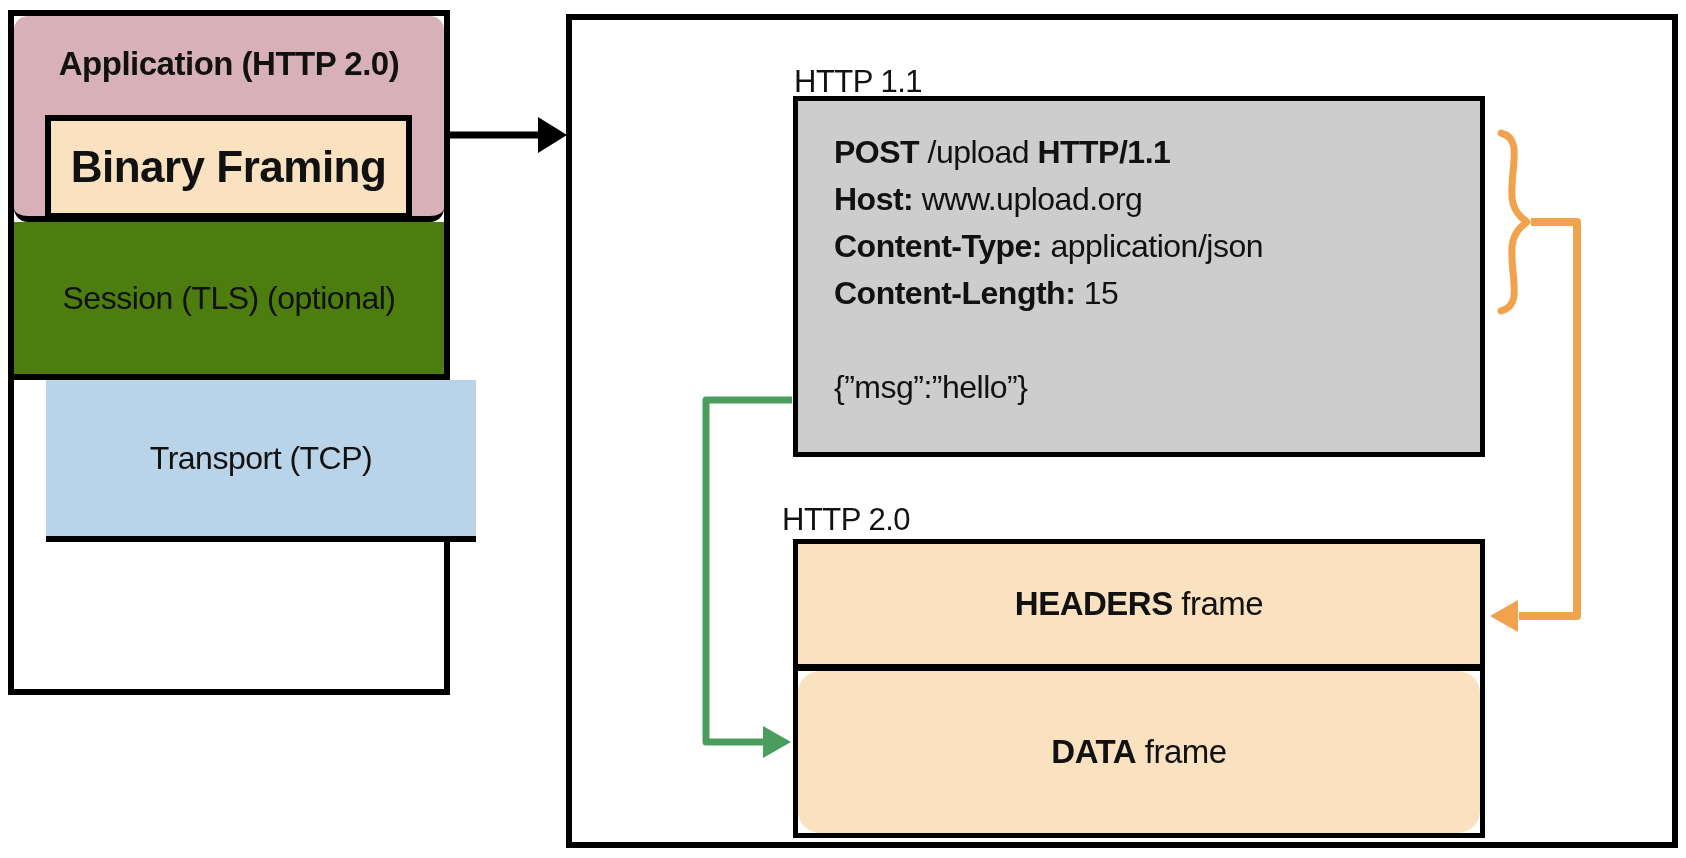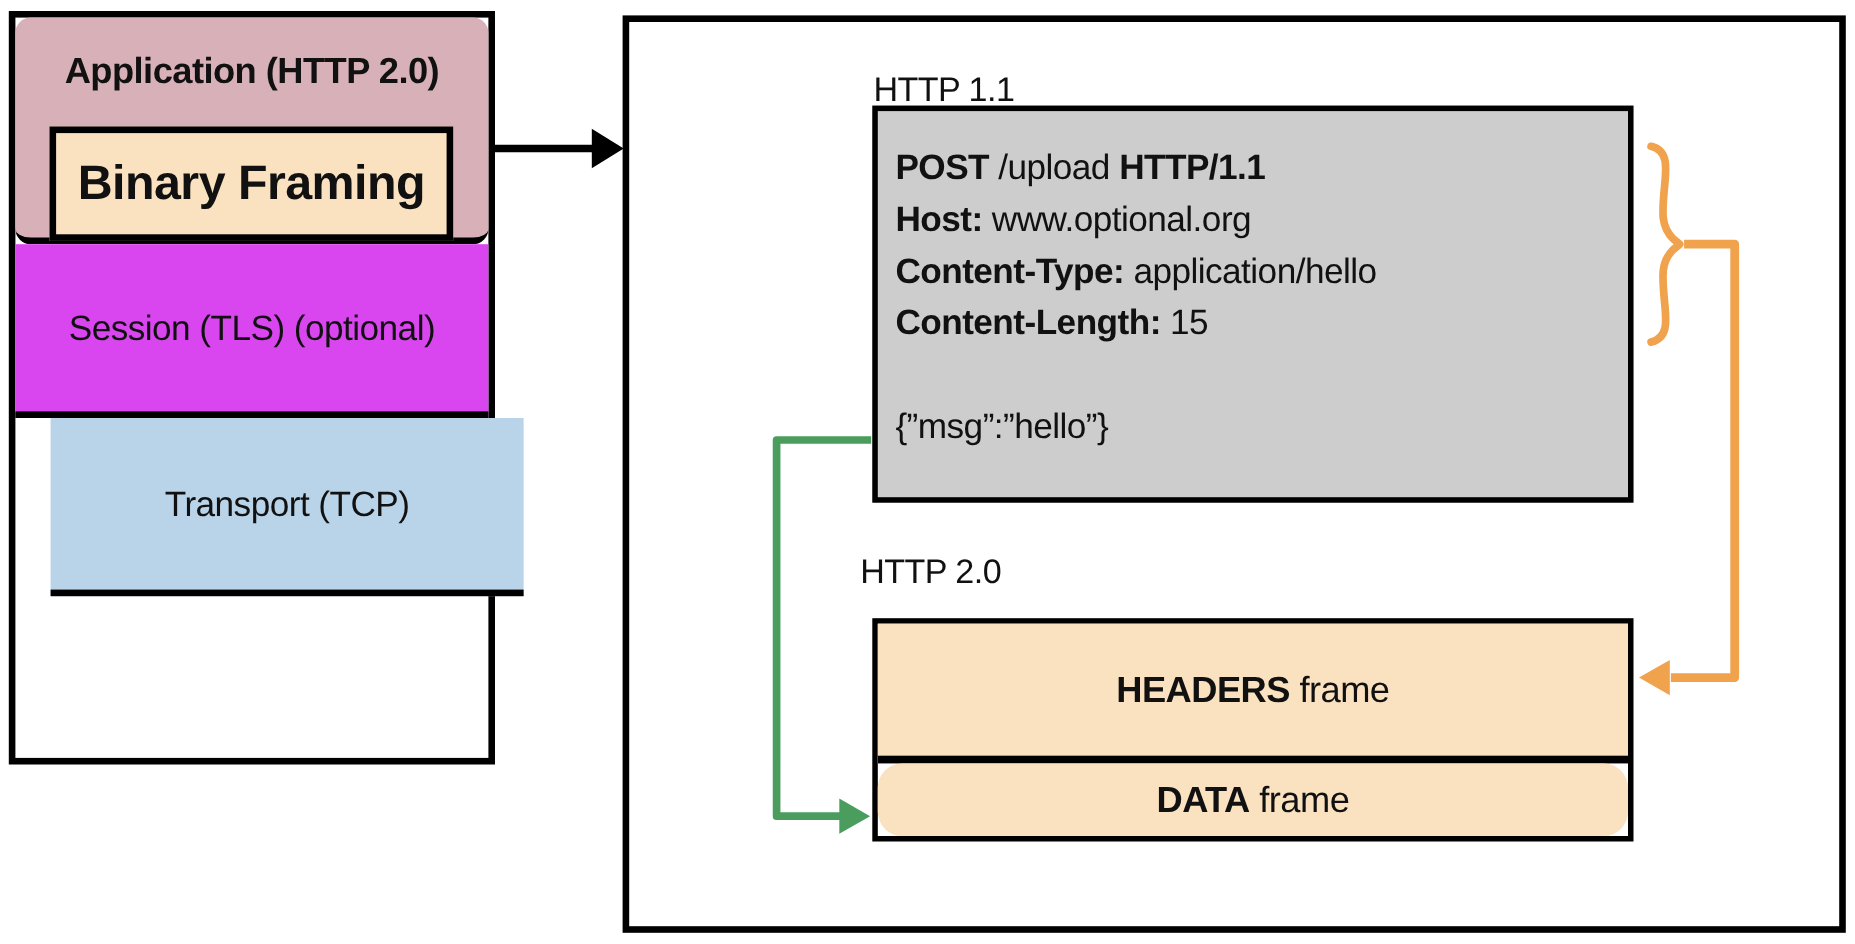--- a/index.html
+++ b/index.html
@@ -73,34 +73,34 @@
     white-space: pre;
   }
   .label-http11 { left: 222px; top: 44px; }
   .label-http20 { left: 210px; top: 482px; text-align: right; }
 
   .request-box {
     position: absolute;
     left: 221px; top: 76px;
     width: 692px; height: 361px;
     border: 5px solid #000;
-    padding: 28px 10px 0 16px;
+    padding: 28px 10px 0 36px;
   }
   .req-line {
     height: 47px;
     line-height: 47px;
     font-size: 32px;
     white-space: pre;
   }
   .req-line b { font-weight: 700; }
 
   .frames-box {
     position: absolute;
-    left: 221px; top: 542px;
-    width: 692px; height: 203px;
+    left: 221px; top: 519px;
+    width: 692px; height: 299px;
     border: 5px solid #000;
     display: flex;
     flex-direction: column;
   }
   .frame-row {
     display: flex;
     align-items: center;
     justify-content: center;
     font-size: 33px;
     white-space: pre;
@@ -123,35 +123,35 @@
 
 <div class="canvas">
 
   <div class="stack">
     <div class="layer layer-app" style="background-color: rgb(216, 177, 184);">
       <div class="app-label">Application (HTTP 2.0)</div>
       <div class="binary-box" style="background-color: rgb(250, 226, 192);">
         <span>Binary Framing</span>
       </div>
     </div>
-    <div class="layer layer-session" style="background-color: #d946ef;">
+    <div class="layer layer-session" style="background-color: #4d7c0f;">
       <span>Session (TLS) (optional)</span>
     </div>
     <div class="layer layer-transport" style="background-color: rgb(185, 211, 233);">
       <span>Transport (TCP)</span>
     </div>
   </div>
 
   <div class="panel">
     <div class="panel-label label-http11">HTTP 1.1</div>
 
     <div class="request-box" style="background-color: rgb(205, 205, 205);">
       <div class="req-line"><b>POST</b><span> /upload </span><b>HTTP/1.1</b></div>
-      <div class="req-line"><b>Host:</b><span> www.optional.org</span></div>
-      <div class="req-line"><b>Content-Type:</b><span> application/hello</span></div>
+      <div class="req-line"><b>Host:</b><span> www.upload.org</span></div>
+      <div class="req-line"><b>Content-Type:</b><span> application/json</span></div>
       <div class="req-line"><b>Content-Length:</b><span> 15</span></div>
       <div class="req-line"></div>
       <div class="req-line">{”msg”:”hello”}</div>
     </div>
 
     <div class="panel-label label-http20">HTTP 2.0</div>
 
     <div class="frames-box">
       <div class="frame-row frame-headers" style="background-color: rgb(250, 226, 192);"><b>HEADERS</b><span> frame</span></div>
       <div class="frame-row frame-data" style="background-color: rgb(250, 226, 192);"><b>DATA</b><span> frame</span></div>

